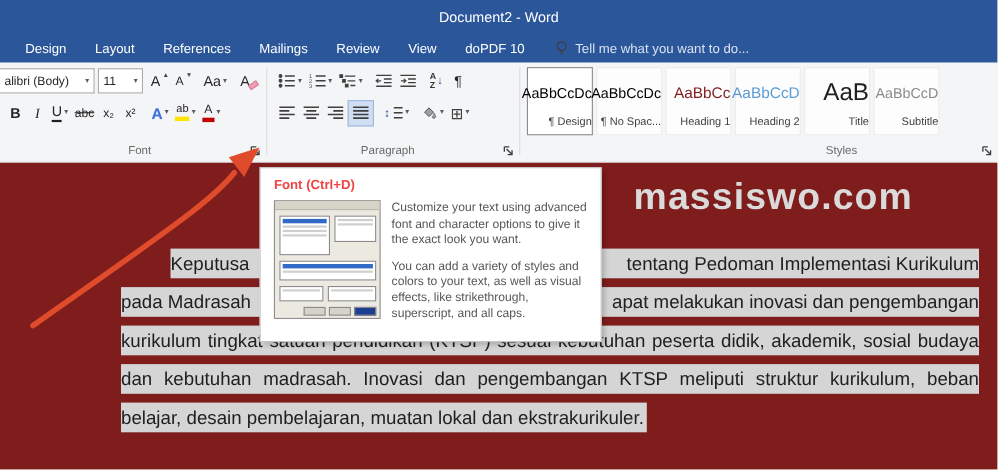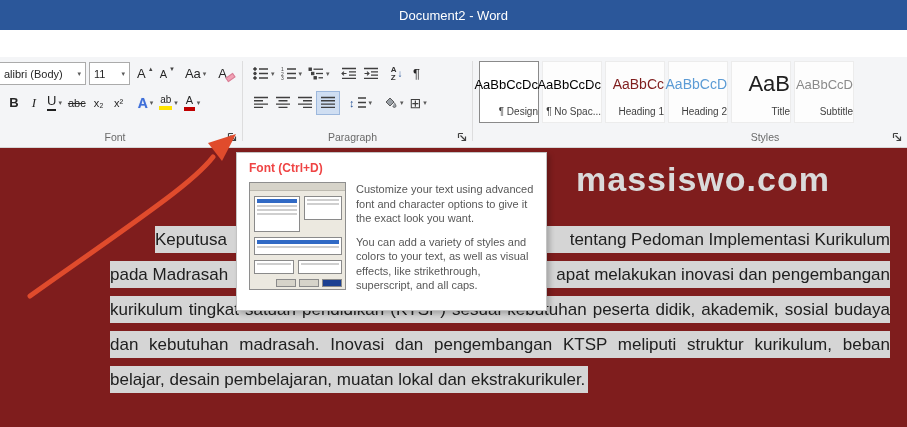--- a/index.html
+++ b/index.html
@@ -109,20 +109,36 @@
 </style>
 </head>
 <body>
 
 <div id="app">
 
   <div class="titlebar">
     <span>Document2 - Word</span>
   </div>
 
+  <div class="tabrow">
+    <div class="tab">Design</div>
+    <div class="tab">Layout</div>
+    <div class="tab">References</div>
+    <div class="tab">Mailings</div>
+    <div class="tab">Review</div>
+    <div class="tab">View</div>
+    <div class="tab">doPDF 10</div>
+    <div class="tellme">
+      <svg class="pic" width="13" height="15" viewBox="0 0 13 15">
+        <circle cx="6.5" cy="6" r="4" fill="none" stroke="#dce6f5" stroke-width="1.2"></circle>
+        <path d="M5 11h3 M5.6 13h1.8" stroke="#dce6f5" stroke-width="1.2" fill="none"></path>
+      </svg>
+      <span>Tell me what you want to do...</span>
+    </div>
+  </div>
 
   <div class="ribbon">
     <div class="vsep" style="left:242px"></div>
     <div class="vsep" style="left:472px"></div>
 
     <div class="row" style="left:0;top:4px">
       <div class="combo" style="width:86px;border-left:none">
         <span>alibri (Body)</span>
         <span class="car">▾</span>
       </div>
@@ -303,21 +319,21 @@
       <div class="card">
         <span class="pv ttl">AaB</span>
         <span class="nm">Title</span>
       </div>
       <div class="card">
         <span class="pv sub">AaBbCcD</span>
         <span class="nm">Subtitle</span>
       </div>
     </div>
 
-    <div class="grouplabel" style="left:0;width:230px">Font</div>
+    <div class="grouplabel" style="left:12px;width:230px">Font</div>
     <div class="grouplabel" style="left:250px;width:205px">Paragraph</div>
     <div class="grouplabel" style="left:700px;width:130px">Styles</div>
 
     <div class="launch" style="left:225px">
       <svg class="pic" width="12" height="12" viewBox="0 0 12 12">
         <path d="M2.5 2.5H7M2.5 2.5V7" stroke="#6a6a6a" stroke-width="1.2" fill="none"></path>
         <path d="M4.5 4.5 9.5 9.5M9.5 5.5V9.5H5.5" stroke="#6a6a6a" stroke-width="1.2" fill="none"></path>
       </svg>
     </div>
     <div class="launch" style="left:455px">

